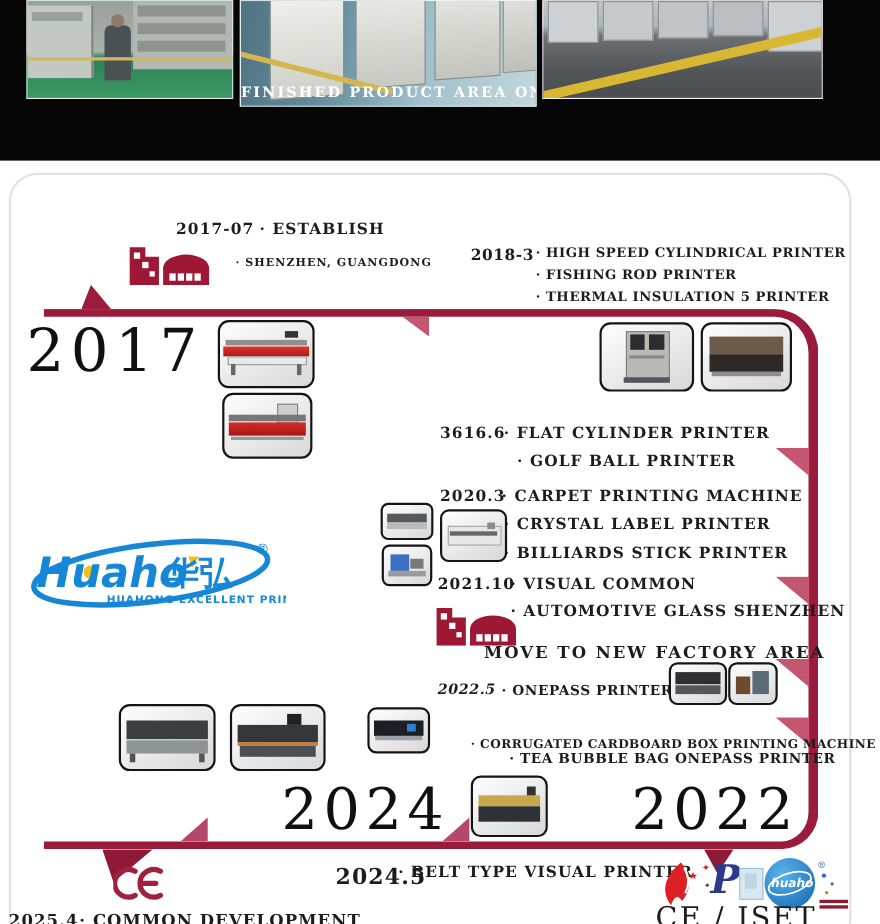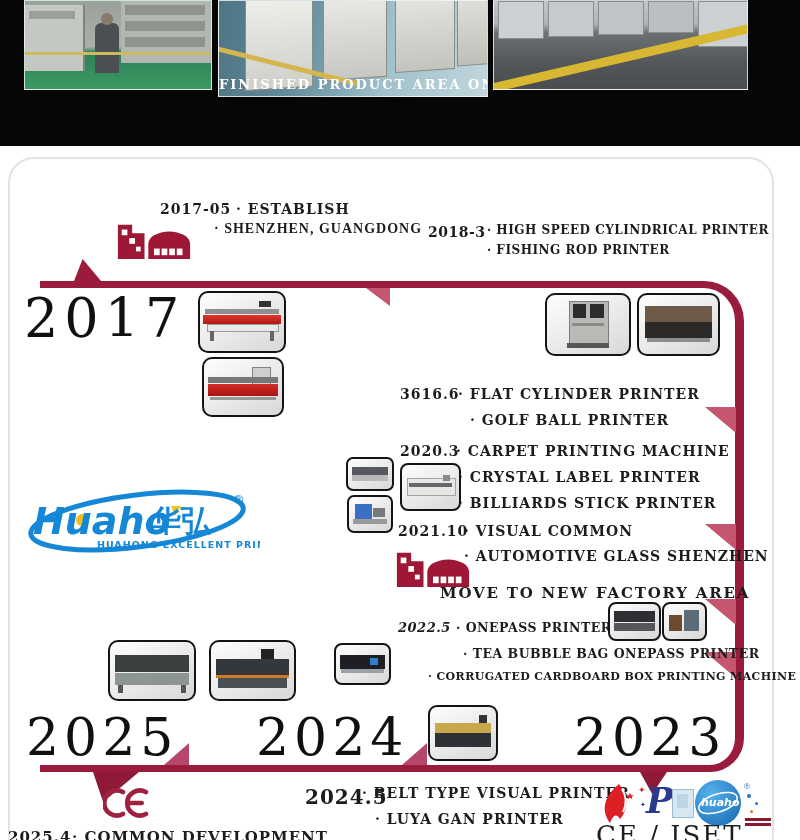--- a/index.html
+++ b/index.html
@@ -74,23 +74,23 @@
   <div class="flag" style="left:366px;top:288px;width:24px;height:18px;background:#c4566f;clip-path:polygon(0 0,100% 0,100% 100%);"></div>
   <div class="flag" style="left:705px;top:407px;width:31px;height:26px;background:#c4566f;clip-path:polygon(0 0,100% 0,100% 100%);"></div>
   <div class="flag" style="left:705px;top:524px;width:31px;height:26px;background:#c4566f;clip-path:polygon(0 0,100% 0,100% 100%);"></div>
   <div class="flag" style="left:705px;top:599px;width:31px;height:26px;background:#c4566f;clip-path:polygon(0 0,100% 0,100% 100%);"></div>
   <div class="flag" style="left:705px;top:652px;width:31px;height:26px;background:#c4566f;clip-path:polygon(0 0,100% 0,100% 100%);"></div>
   <div class="flag" style="left:164px;top:743px;width:25px;height:22px;background:#b5476a;clip-path:polygon(100% 0,100% 100%,0 100%);"></div>
   <div class="flag" style="left:402px;top:743px;width:25px;height:22px;background:#b5476a;clip-path:polygon(100% 0,100% 100%,0 100%);"></div>
   <div class="flag" style="left:93px;top:772px;width:46px;height:30px;background:#8f1a37;clip-path:polygon(0 0,100% 0,22% 100%);"></div>
   <div class="flag" style="left:640px;top:772px;width:27px;height:22px;background:#8f1a37;clip-path:polygon(0 0,100% 0,45% 100%);"></div>
 
-  <div class="txt" style="left:160px;top:201px;font-size:14px;">2017-05</div>
+  <div class="txt" style="left:160px;top:201px;font-size:14px;">2017-07</div>
   <div class="txt" style="left:236px;top:201px;font-size:14px;">· ESTABLISH</div>
-  <div class="txt" style="left:214px;top:221px;font-size:14px;font-family:Liberation Serif, serif;">· SHENZHEN, GUANGDONG</div>
+  <div class="txt" style="left:214px;top:234px;font-size:10px;">· SHENZHEN, GUANGDONG</div>
   <svg class="abs" style="left:116px;top:221px;z-index:4;" width="76" height="38" viewBox="0 0 80 40">
     <path d="M2 4 h15 v9 h13 v27 H2 Z" fill="#9e1734"></path>
     <rect x="6" y="9" width="6" height="6" fill="#fff"></rect>
     <rect x="14" y="18" width="6" height="6" fill="#fff"></rect>
     <rect x="21" y="27" width="5" height="5" fill="#fff"></rect>
     <path d="M34 40 v-16 a22 13 0 0 1 44 0 v16 Z" fill="#9e1734"></path>
     <rect x="40" y="29" width="6" height="7" fill="#fff"></rect>
     <rect x="48" y="29" width="6" height="7" fill="#fff"></rect>
     <rect x="56" y="29" width="6" height="7" fill="#fff"></rect>
     <rect x="64" y="29" width="6" height="7" fill="#fff"></rect>
@@ -107,20 +107,21 @@
   <div class="mimg" style="left:202px;top:357px;width:82px;height:60px;">
     <i style="left:62%;top:15%;width:21%;height:27%;background:#cfcfcf;border:1px solid #838383;"></i>
     <i style="left:5%;top:32%;width:90%;height:10%;background:#777;"></i>
     <i style="left:5%;top:44%;width:90%;height:22%;background:linear-gradient(#d52c28,#a61714);"></i>
     <i style="left:8%;top:68%;width:84%;height:6%;background:#999;"></i>
   </div>
 
   <div class="txt" style="left:428px;top:224px;font-size:14px;letter-spacing:.5px;">2018-3</div>
   <div class="txt" style="left:487px;top:223px;font-size:12px;letter-spacing:.5px;">· HIGH SPEED CYLINDRICAL PRINTER</div>
   <div class="txt" style="left:487px;top:243px;font-size:12px;letter-spacing:.5px;">· FISHING ROD PRINTER</div>
+  <div class="txt" style="left:487px;top:263px;font-size:12px;letter-spacing:.5px;">· THERMAL INSULATION 5 PRINTER</div>
   <div class="mimg" style="left:545px;top:293px;width:86px;height:63px;">
     <i style="left:27%;top:11%;width:46%;height:71%;background:#b9b9b5;border:1px solid #7c7c78;"></i>
     <i style="left:32%;top:16%;width:16%;height:23%;background:#2d2d2f;"></i>
     <i style="left:53%;top:16%;width:16%;height:23%;background:#2d2d2f;"></i>
     <i style="left:31%;top:48%;width:38%;height:4%;background:#8a8a86;"></i>
     <i style="left:24%;top:82%;width:52%;height:7%;background:#55555a;"></i>
   </div>
   <div class="mimg" style="left:637px;top:293px;width:83px;height:63px;">
     <i style="left:7%;top:18%;width:86%;height:27%;background:#6e5a48;"></i>
     <i style="left:7%;top:45%;width:86%;height:28%;background:#2c2927;"></i>
@@ -161,21 +162,21 @@
     <path d="M34 40 v-16 a22 13 0 0 1 44 0 v16 Z" fill="#9e1734"></path>
     <rect x="40" y="29" width="6" height="7" fill="#fff"></rect>
     <rect x="48" y="29" width="6" height="7" fill="#fff"></rect>
     <rect x="56" y="29" width="6" height="7" fill="#fff"></rect>
     <rect x="64" y="29" width="6" height="7" fill="#fff"></rect>
   </svg>
   <div class="txt" style="left:440px;top:584px;font-size:15px;letter-spacing:1.8px;">MOVE TO NEW FACTORY AREA</div>
 
   <div class="txt" style="left:398px;top:620px;font-size:13px;letter-spacing:.5px;font-style:italic;">2022.5</div>
   <div class="txt" style="left:456px;top:620px;font-size:12.5px;letter-spacing:.5px;text-align:right;">· ONEPASS PRINTER</div>
-  <div class="txt" style="left:463px;top:646px;font-size:12.5px;letter-spacing:.5px;">· TEA BUBBLE BAG ONEPASS PRINTER</div>
+  <div class="txt" style="left:463px;top:682px;font-size:12.5px;letter-spacing:.5px;">· TEA BUBBLE BAG ONEPASS PRINTER</div>
   <div class="txt" style="left:428px;top:670px;font-size:11px;letter-spacing:.4px;">· CORRUGATED CARDBOARD BOX PRINTING MACHINE</div>
   <div class="mimg" style="left:608px;top:602px;width:53px;height:39px;border-width:2px;border-radius:8px;">
     <i style="left:8%;top:20%;width:84%;height:32%;background:#2f2f33;"></i>
     <i style="left:8%;top:54%;width:84%;height:22%;background:#55565a;"></i>
   </div>
   <div class="mimg" style="left:662px;top:602px;width:45px;height:39px;border-width:2px;border-radius:8px;">
     <i style="left:12%;top:30%;width:32%;height:48%;background:#6e4a2e;"></i>
     <i style="left:48%;top:16%;width:38%;height:62%;background:#5b6b78;"></i>
   </div>
   <div class="mimg" style="left:334px;top:643px;width:57px;height:42px;border-width:2px;border-radius:8px;">
@@ -205,31 +206,29 @@
     <i style="left:6%;top:30%;width:88%;height:28%;background:#33383c;"></i>
     <i style="left:6%;top:58%;width:88%;height:6%;background:#d07a28;"></i>
     <i style="left:8%;top:64%;width:84%;height:16%;background:#4a4f53;"></i>
   </div>
   <div class="mimg" style="left:428px;top:705px;width:70px;height:56px;border-radius:9px;">
     <i style="left:74%;top:16%;width:12%;height:16%;background:#333;"></i>
     <i style="left:8%;top:30%;width:84%;height:20%;background:#c9a84c;"></i>
     <i style="left:8%;top:50%;width:84%;height:26%;background:#2e3236;"></i>
   </div>
 
-  <div class="year" style="left:26px;top:711px;font-size:52px;letter-spacing:5px;">2025</div>
   <div class="year" style="left:256px;top:711px;font-size:52px;letter-spacing:5px;">2024</div>
-  <div class="year" style="left:574px;top:711px;font-size:52px;letter-spacing:5px;">2023</div>
+  <div class="year" style="left:574px;top:711px;font-size:52px;letter-spacing:5px;">2022</div>
 
   <svg class="abs logos" style="left:103px;top:785px;" width="46" height="36" viewBox="0 0 88 62">
     <path d="M38 10 A24 24 0 1 0 38 52" fill="none" stroke="#9e2240" stroke-width="9" stroke-linecap="round"></path>
     <path d="M82 10 A24 24 0 1 0 82 52 M52 31 h22" fill="none" stroke="#9e2240" stroke-width="9" stroke-linecap="round"></path>
   </svg>
   <div class="txt" style="left:305px;top:785px;font-size:20px;">2024.5</div>
   <div class="txt" style="left:362px;top:785px;font-size:14px;">· BELT TYPE VISUAL PRINTER</div>
-  <div class="txt" style="left:375px;top:811px;font-size:14px;">· LUYA GAN PRINTER</div>
 
   <svg class="abs logos" style="left:597px;top:782px;" width="40" height="44" viewBox="0 0 40 44">
     <path d="M22 2 C8 14 3 27 13 41 C16 33 19 31 23 37 C33 26 30 12 22 2 Z" fill="#dd1f26"></path>
     <path d="M25 7 C30 15 30 22 26 30" stroke="#fff" stroke-width="2" fill="none"></path>
     <polygon points="33,14 35,18 39,18 36,21 37,25 33,22 29,25 30,21 27,18 31,18" fill="#dd1f26" transform="scale(.6) translate(22,4)"></polygon>
   </svg>
   <div class="abs logos" style="left:638px;top:783px;width:32px;height:42px;z-index:5;">
     <span style="position:absolute;left:0;top:2px;font-family:'DejaVu Sans',sans-serif;font-size:9px;color:#dd1f26;">✦</span>
     <span style="position:absolute;left:2px;top:18px;font-family:'DejaVu Sans',sans-serif;font-size:7px;color:#2b3a8c;">✦</span>
     <span style="position:absolute;left:8px;top:-4px;font-family:'DejaVu Serif',serif;font-style:italic;font-weight:bold;font-size:36px;color:#2b3a8c;">P</span>

